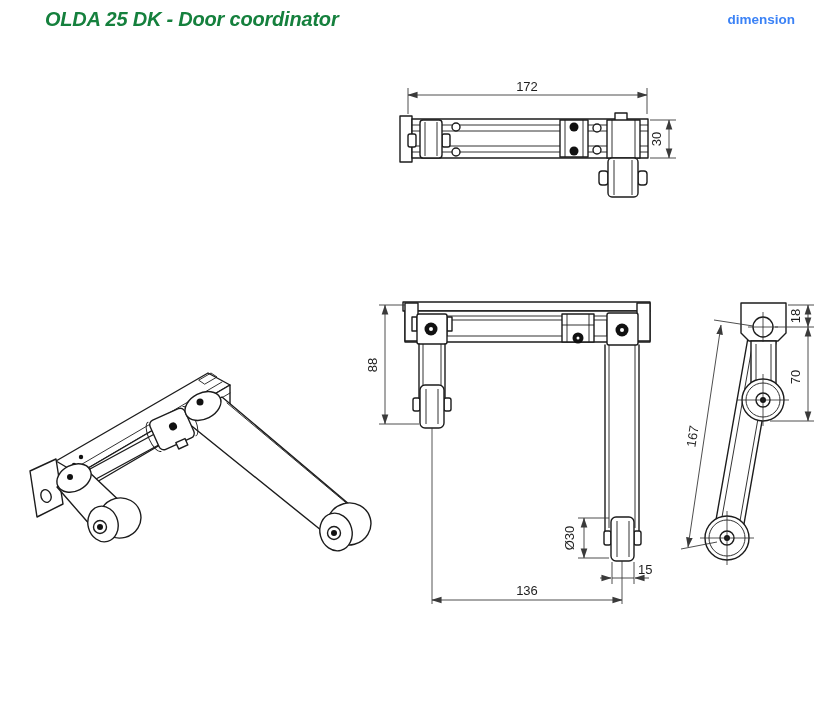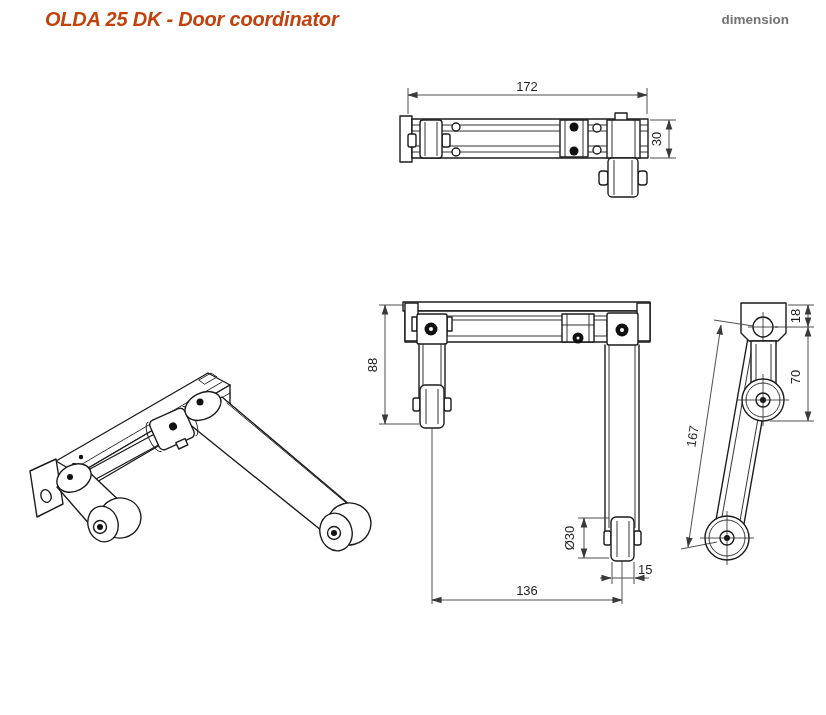--- a/index.html
+++ b/index.html
@@ -1,19 +1,19 @@
 <!DOCTYPE html>
 <html><head>
 <meta charset="utf-8">
 <style>
   html,body{margin:0;padding:0;background:#ffffff;}
   body{font-family:"Liberation Sans", sans-serif;}
   .sheet{position:relative;width:826px;height:715px;background:#fff;overflow:hidden;}
-  .hdr-title{position:absolute;left:45px;top:8px;font-size:20px;font-weight:bold;font-style:italic;color:#c2410c;letter-spacing:-0.2px;}
-  .hdr-label{position:absolute;right:37px;top:12px;font-size:13.5px;font-weight:bold;color:#737373;}
+  .hdr-title{position:absolute;left:45px;top:8px;font-size:20px;font-weight:bold;font-style:italic;color:#15803d;letter-spacing:-0.2px;}
+  .hdr-label{position:absolute;right:31px;top:12px;font-size:13.5px;font-weight:bold;color:#3b82f6;}
   svg{position:absolute;left:0;top:0;}
   .obj{stroke:#1c1c1c;stroke-width:1.4;fill:none;stroke-linejoin:round;stroke-linecap:round;}
   .objf{stroke:#1c1c1c;stroke-width:1.4;fill:#ffffff;stroke-linejoin:round;}
   .thin{stroke:#1c1c1c;stroke-width:0.9;fill:none;}
   .dim{stroke:#3a3a3a;stroke-width:0.9;fill:none;}
   .cl{stroke:#2a2a2a;stroke-width:0.8;fill:none;}
   .dot{fill:#111111;stroke:none;}
   .dimtxt{font-family:"Liberation Sans",sans-serif;font-size:13px;fill:#1e1e1e;}
   .arrow{fill:#3a3a3a;}
 </style>

